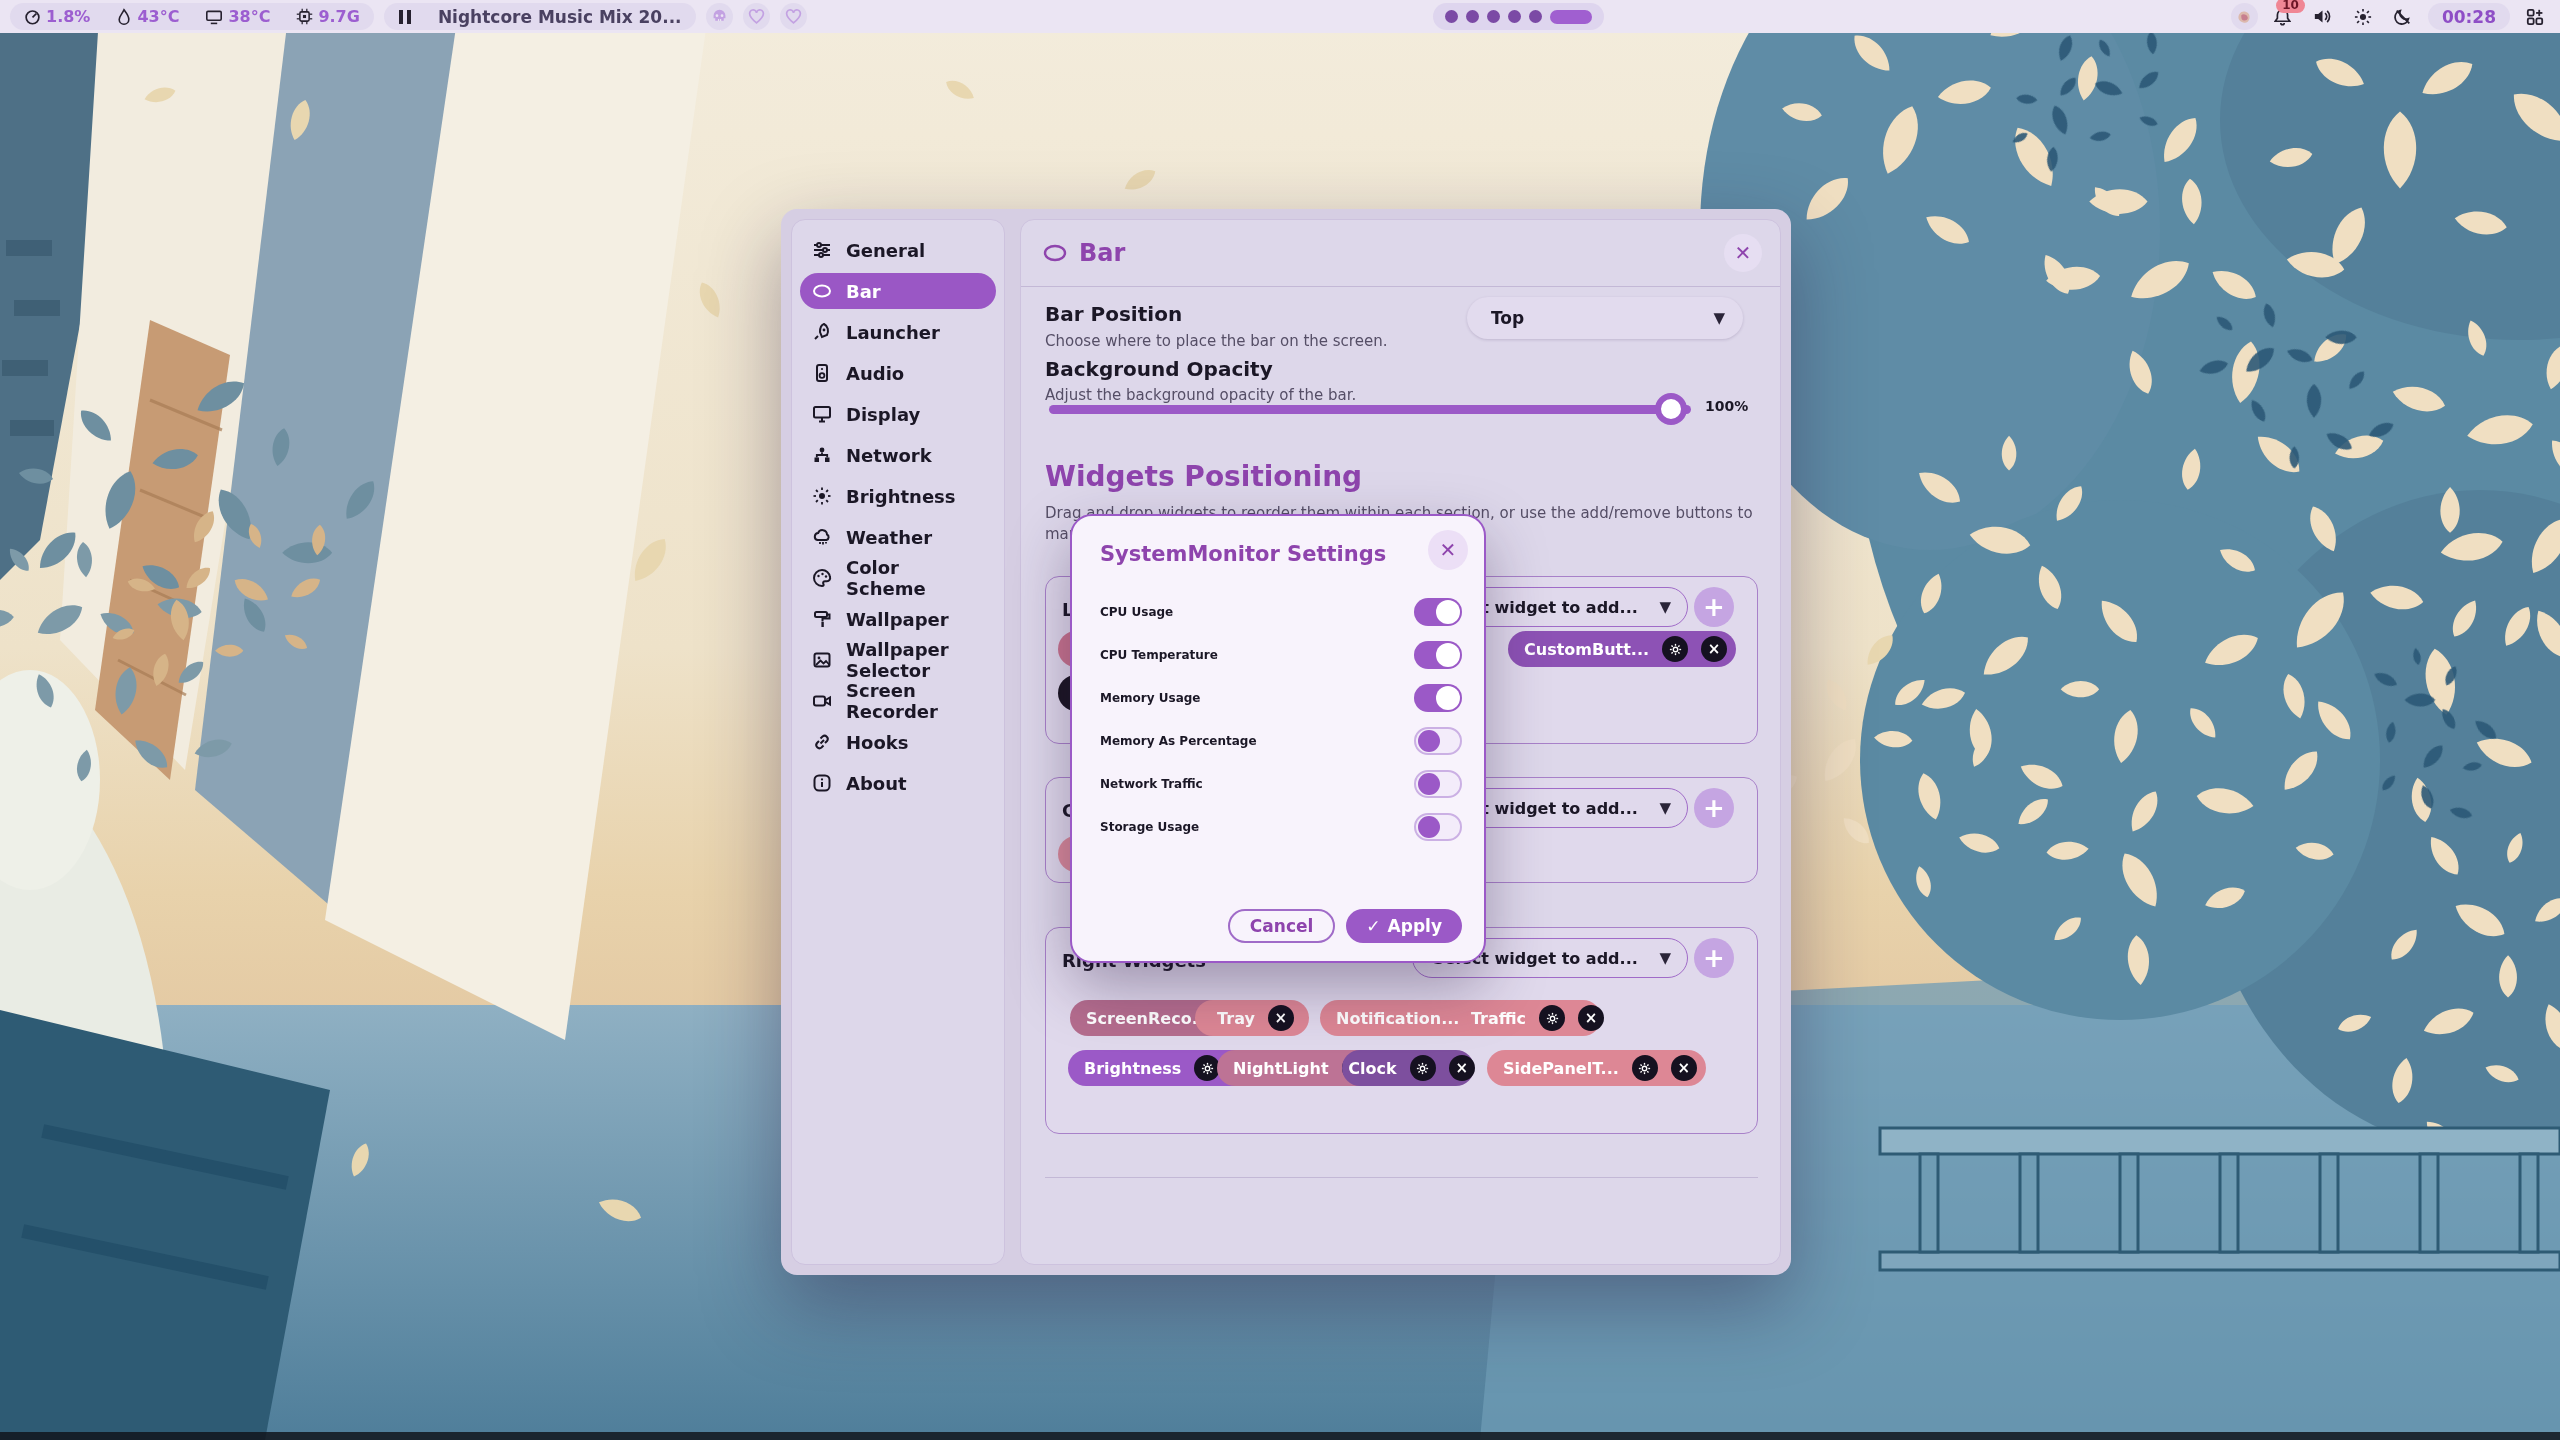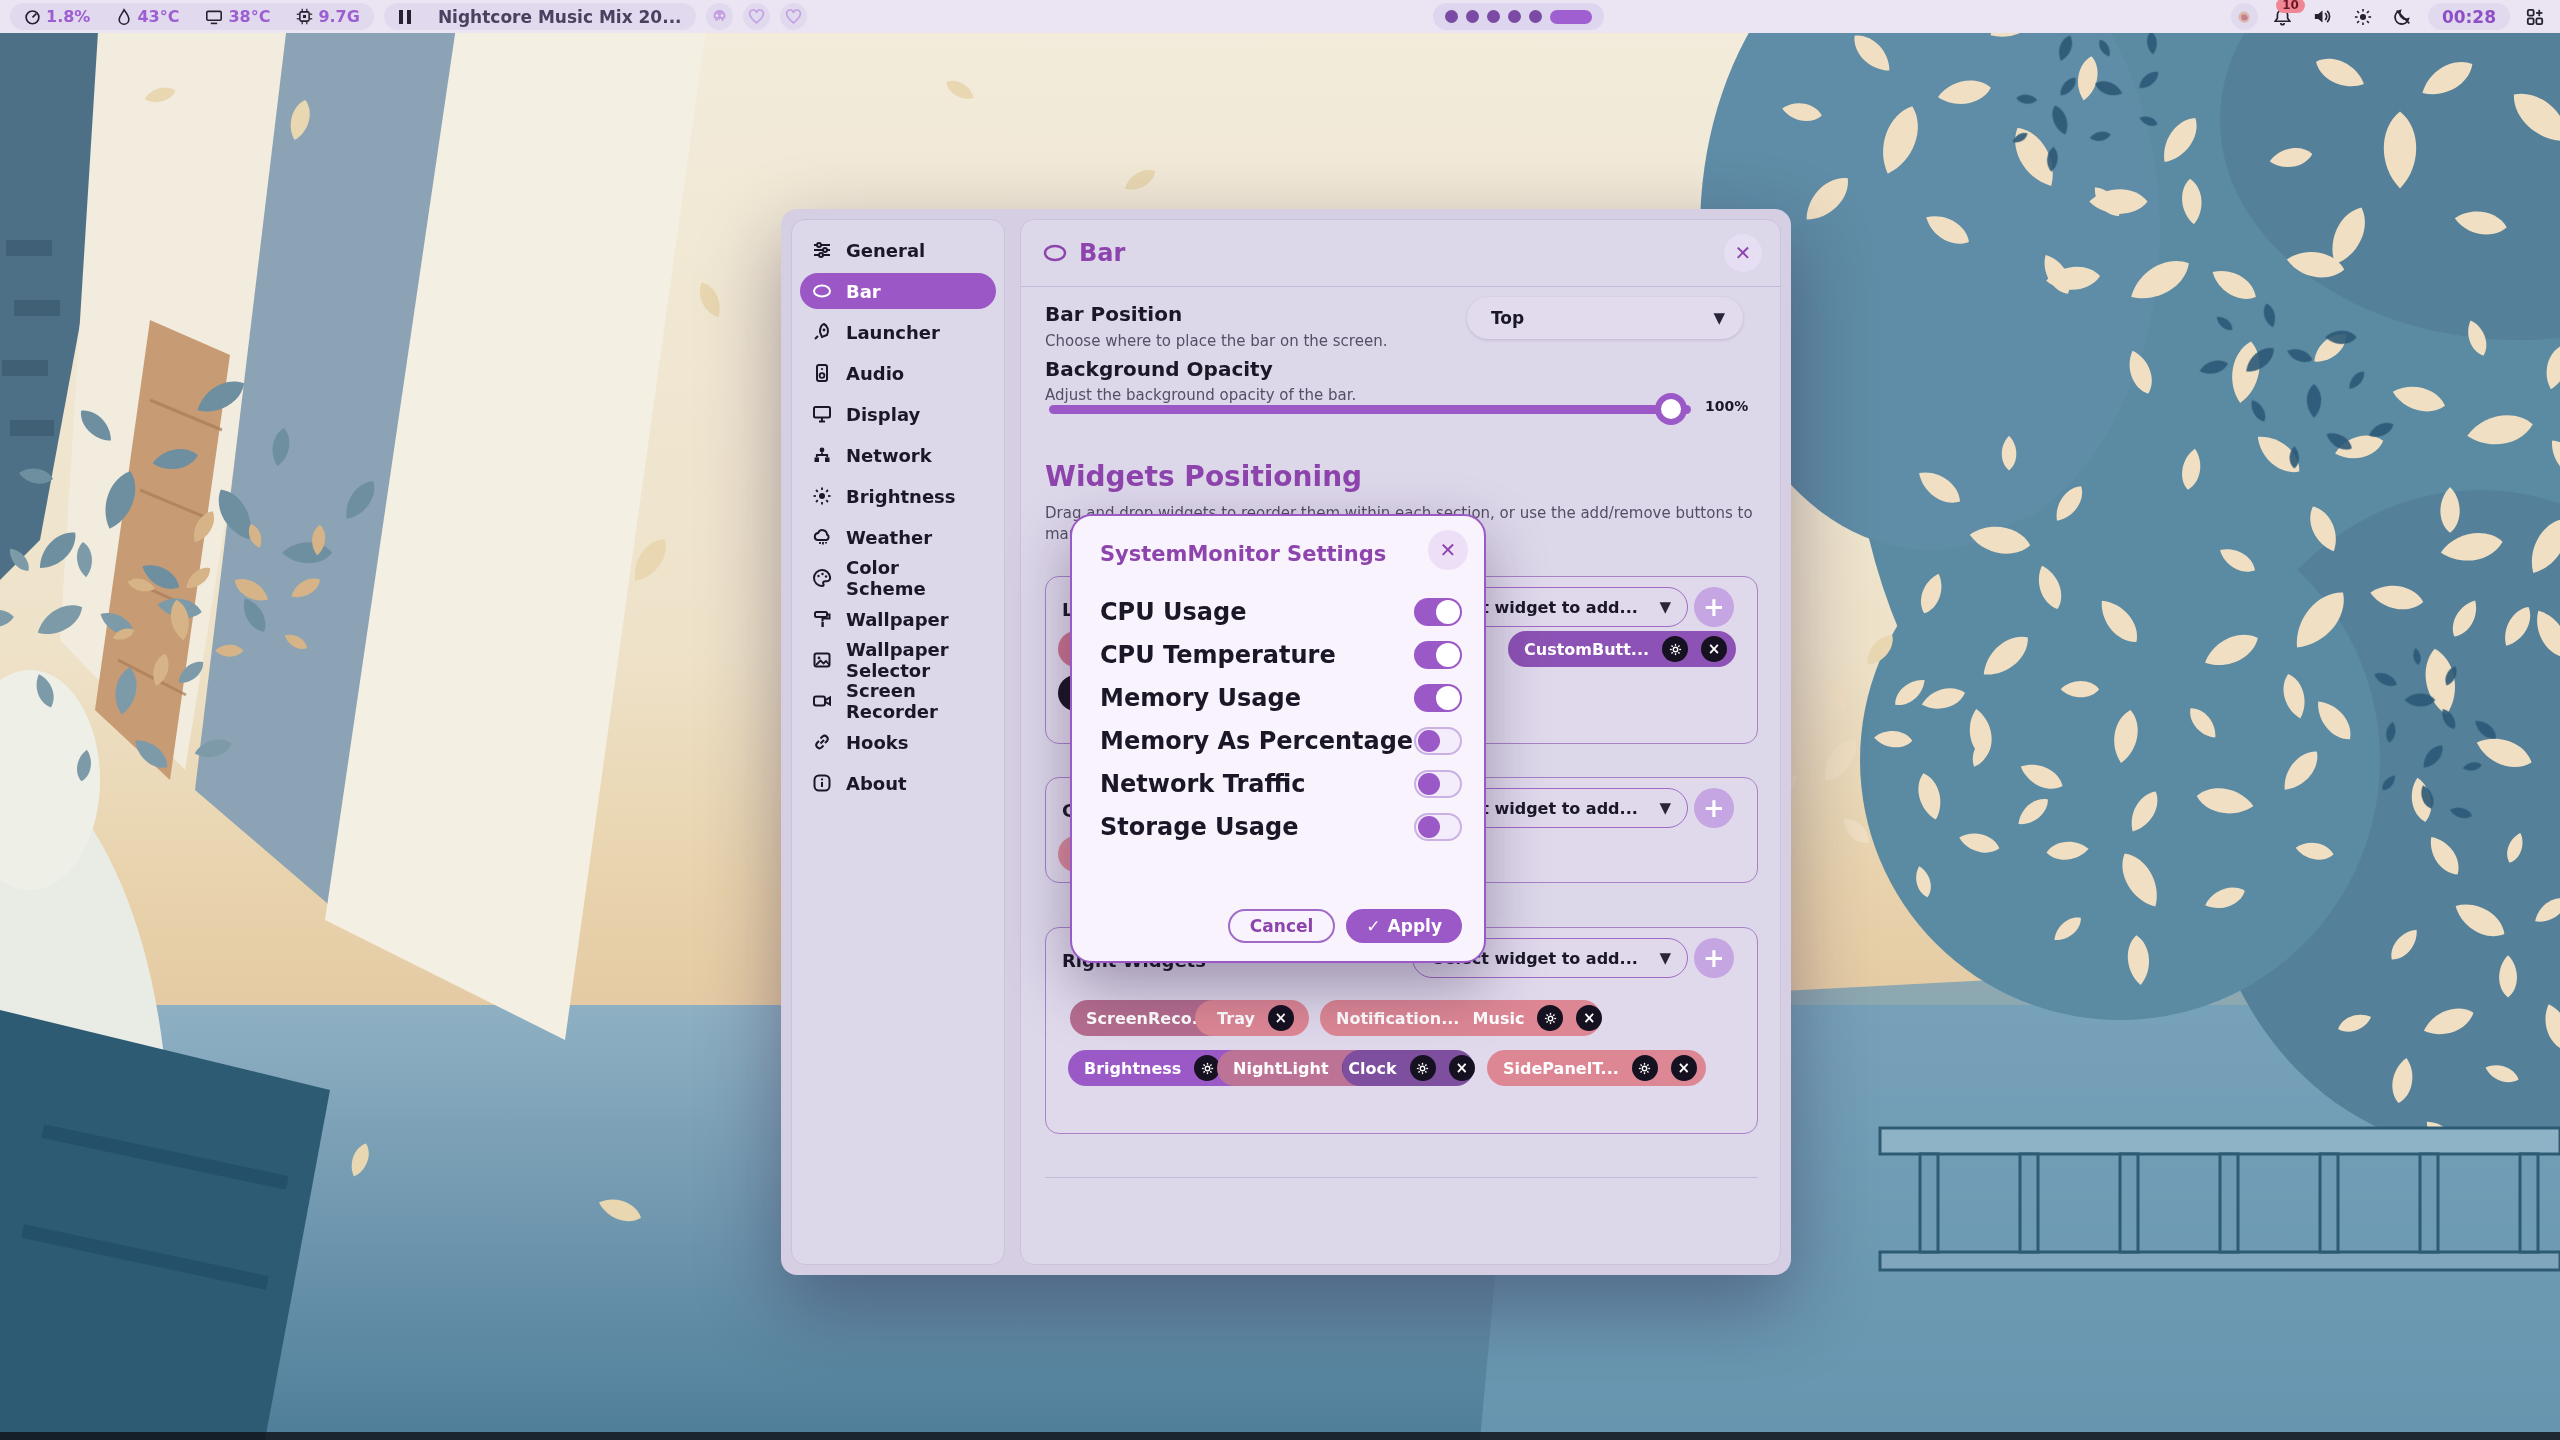--- a/index.html
+++ b/index.html
@@ -83,21 +83,21 @@
   .m-div2{position:absolute;left:24px;top:957px;width:713px;height:1px;background:#c3b8d6;}
 
   
   .dialog{position:absolute;left:1070px;top:514px;width:416px;height:449px;background:#f8f3fc;border:2px solid #9b59c7;
     border-radius:22px;box-sizing:border-box;z-index:60;box-shadow:0 24px 60px rgba(38,20,60,.35);}
   .d-title{position:absolute;left:28px;top:26px;font-size:21px;font-weight:bold;color:#8e44ad;}
   .d-close{position:absolute;right:16px;top:14px;width:40px;height:40px;border-radius:50%;background:#ecdff6;
     display:flex;align-items:center;justify-content:center;color:#8e44ad;font-size:20px;font-weight:bold;}
   .d-rows{position:absolute;left:0;top:74px;width:100%;}
   .d-row{height:43px;display:flex;align-items:center;justify-content:space-between;padding:0 22px 0 28px;box-sizing:border-box;}
-  .d-row .lab{font-size:24px;font-weight:bold;color:#1b1726;}
+  .d-row .lab{font-size:12px;font-weight:bold;color:#1b1726;}
   .toggle{position:relative;width:48px;height:28px;border-radius:14px;flex:0 0 auto;}
   .toggle[data-state="on"]{background:#9b59c7;}
   .toggle[data-state="on"] .tknob{position:absolute;right:2px;top:2px;width:24px;height:24px;border-radius:50%;background:#ffffff;}
   .toggle[data-state="off"]{background:#f3ecfa;border:2px solid #cbb0e4;box-sizing:border-box;}
   .toggle[data-state="off"] .tknob{position:absolute;left:2px;top:1px;width:22px;height:22px;border-radius:50%;background:#9b59c7;}
   .d-foot{position:absolute;right:22px;bottom:18px;display:flex;gap:11px;}
   .btn{height:34px;border-radius:17px;display:flex;align-items:center;justify-content:center;
     font-size:17px;font-weight:bold;padding:0 20px;box-sizing:border-box;}
   .btn-cancel{border:2px solid #a06bc8;color:#8e44ad;background:transparent;}
   .btn-apply{background:#9b59c7;color:#ffffff;gap:7px;}
@@ -611,21 +611,21 @@
                   <line x1="4.6" y1="4.6" x2="6.4" y2="6.4"></line>
                   <line x1="13.6" y1="13.6" x2="15.4" y2="15.4"></line>
                   <line x1="4.6" y1="15.4" x2="6.4" y2="13.6"></line>
                   <line x1="13.6" y1="6.4" x2="15.4" y2="4.6"></line>
                 </g>
               </svg>
             </span>
           <span class="cbtn">×</span>
         </div>
         <div class="chip" style="left: 421px; top: 72px; width: 134px; background: rgb(221, 135, 149);">
-          <span class="chip-label">Music</span>
+          <span class="chip-label">Traffic</span>
           <span class="cbtn">
               <svg width="15" height="15" viewBox="0 0 20 20">
                 <circle cx="10" cy="10" r="3" fill="none" stroke="#fff" stroke-width="1.8"></circle>
                 <g stroke="#fff" stroke-width="1.8">
                   <line x1="10" y1="2.5" x2="10" y2="5"></line>
                   <line x1="10" y1="15" x2="10" y2="17.5"></line>
                   <line x1="2.5" y1="10" x2="5" y2="10"></line>
                   <line x1="15" y1="10" x2="17.5" y2="10"></line>
                   <line x1="4.6" y1="4.6" x2="6.4" y2="6.4"></line>
                   <line x1="13.6" y1="13.6" x2="15.4" y2="15.4"></line>

